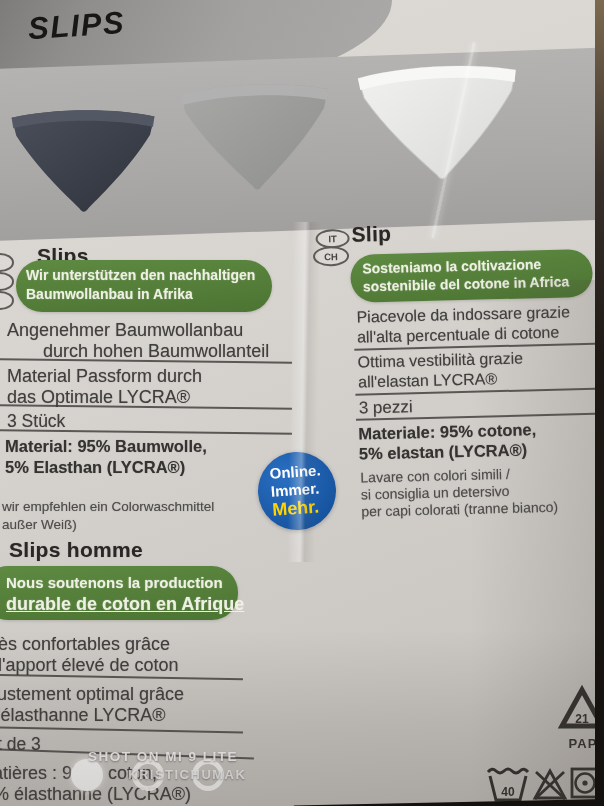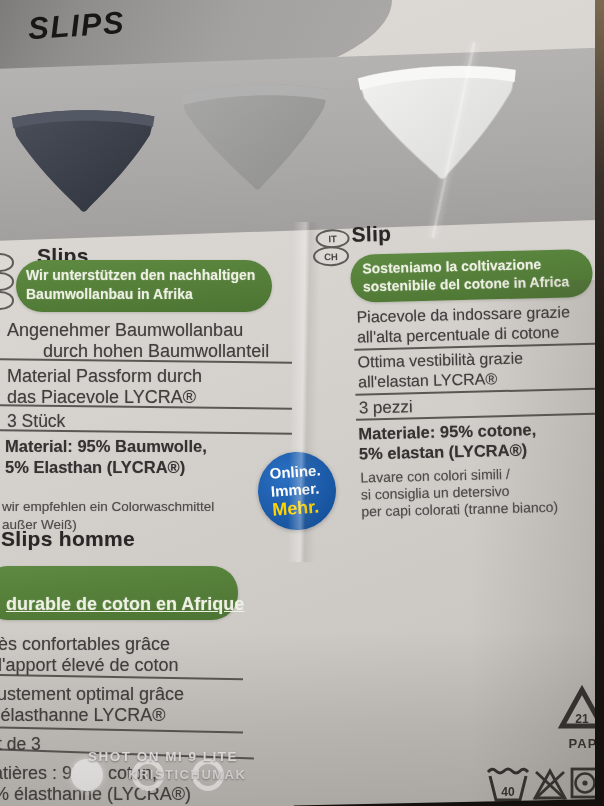--- a/index.html
+++ b/index.html
@@ -88,35 +88,36 @@
   <div class="pill" style="left:16px;top:260px;width:256px;height:52px;">
     <span style="left:10px;top:7px;font-size:14px;">Wir unterstützen den nachhaltigen</span>
     <span style="left:10px;top:26px;font-size:14px;">Baumwollanbau in Afrika</span>
   </div>
 
   <div class="t p" style="left:7px;top:320px;">Angenehmer Baumwollanbau</div>
   <div class="t p" style="left:7px;top:341px;margin-left:36px;">durch hohen Baumwollanteil</div>
   <div class="divline" style="left:0;top:360px;width:292px;transform:rotate(.7deg);"></div>
 
   <div class="t p" style="left:7px;top:366px;">Material Passform durch</div>
-  <div class="t p" style="left:7px;top:387px;">das Piacevole LYCRA®</div>
+  <div class="t p" style="left:7px;top:387px;">das Optimale LYCRA®</div>
   <div class="divline" style="left:0;top:406px;width:292px;transform:rotate(.7deg);"></div>
 
   <div class="t q" style="left:7px;top:411px;">3 Stück</div>
   <div class="divline" style="left:0;top:431px;width:292px;transform:rotate(.7deg);"></div>
 
   <div class="t b" style="left:5px;top:437px;">Material: 95% Baumwolle,</div>
   <div class="t b" style="left:5px;top:458px;">5% Elasthan (LYCRA®)</div>
 
   <div class="t s" style="left:2px;top:499px;">wir empfehlen ein Colorwaschmittel</div>
   <div class="t s" style="left:2px;top:517px;">außer Weiß)</div>
 
-  <div class="t h" style="left:1px;top:527px;">Slips homme</div>
+  <div class="t h" style="left:1px;top:538px;padding-left:8px;">Slips homme</div>
 
   <div class="pill" style="left:-18px;top:566px;width:256px;height:54px;">
+    <span style="left:24px;top:8px;font-size:15px;">Nous soutenons la production</span>
     <span style="left:24px;top:28px;font-size:18px;text-decoration:underline;">durable de coton en Afrique</span>
   </div>
 
   <div class="t p" style="left:-2px;top:634px;">ès confortables grâce</div>
   <div class="t p" style="left:-2px;top:655px;">l'apport élevé de coton</div>
   <div class="divline" style="left:-2px;top:676px;width:245px;transform:rotate(1deg);"></div>
 
   <div class="t p" style="left:-3px;top:684px;">ustement optimal grâce</div>
   <div class="t p" style="left:-3px;top:705px;">'élasthanne LYCRA®</div>
   <div class="divline" style="left:-2px;top:729px;width:245px;transform:rotate(1.2deg);"></div>

